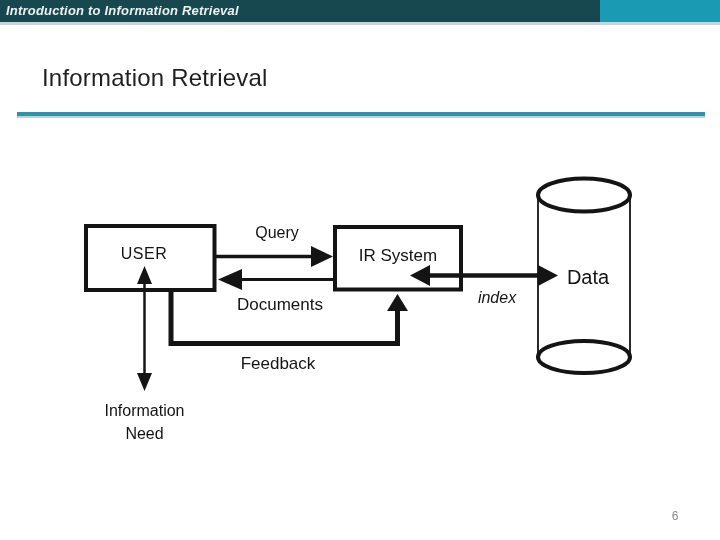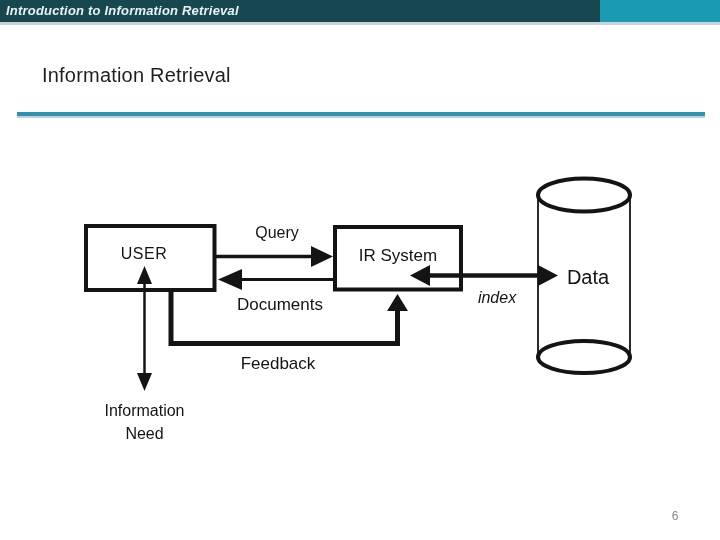--- a/index.html
+++ b/index.html
@@ -18,21 +18,21 @@
   .header-accent{position:absolute;top:0;right:0;width:120px;height:24px;background:#1B9BB3;}
   .header-title{
     position:absolute;top:0;left:6px;height:22px;line-height:22px;
     font-size:13px;font-style:italic;font-weight:bold;color:#EAF2F2;
     letter-spacing:0.2px;white-space:nowrap;
   }
 
   
   .slide-title{
     position:absolute;top:64px;left:42px;
-    font-size:20px;color:#1F1F1F;letter-spacing:0.2px;white-space:nowrap;
+    font-size:24px;color:#1F1F1F;letter-spacing:0.2px;white-space:nowrap;
   }
   .title-rule{position:absolute;top:112px;left:17px;width:688px;height:4px;background:#2E92AC;}
   .title-rule-light{position:absolute;top:116px;left:17px;width:688px;height:2px;background:#B9D1DC;}
 
   
   .diagram{position:absolute;top:160px;left:60px;width:600px;height:300px;}
   .diagram svg{display:block;}
   text{fill:#141414;}
   .node-label{font-family:"Liberation Sans",sans-serif;}
   .edge-label{font-family:"Liberation Sans",sans-serif;}

